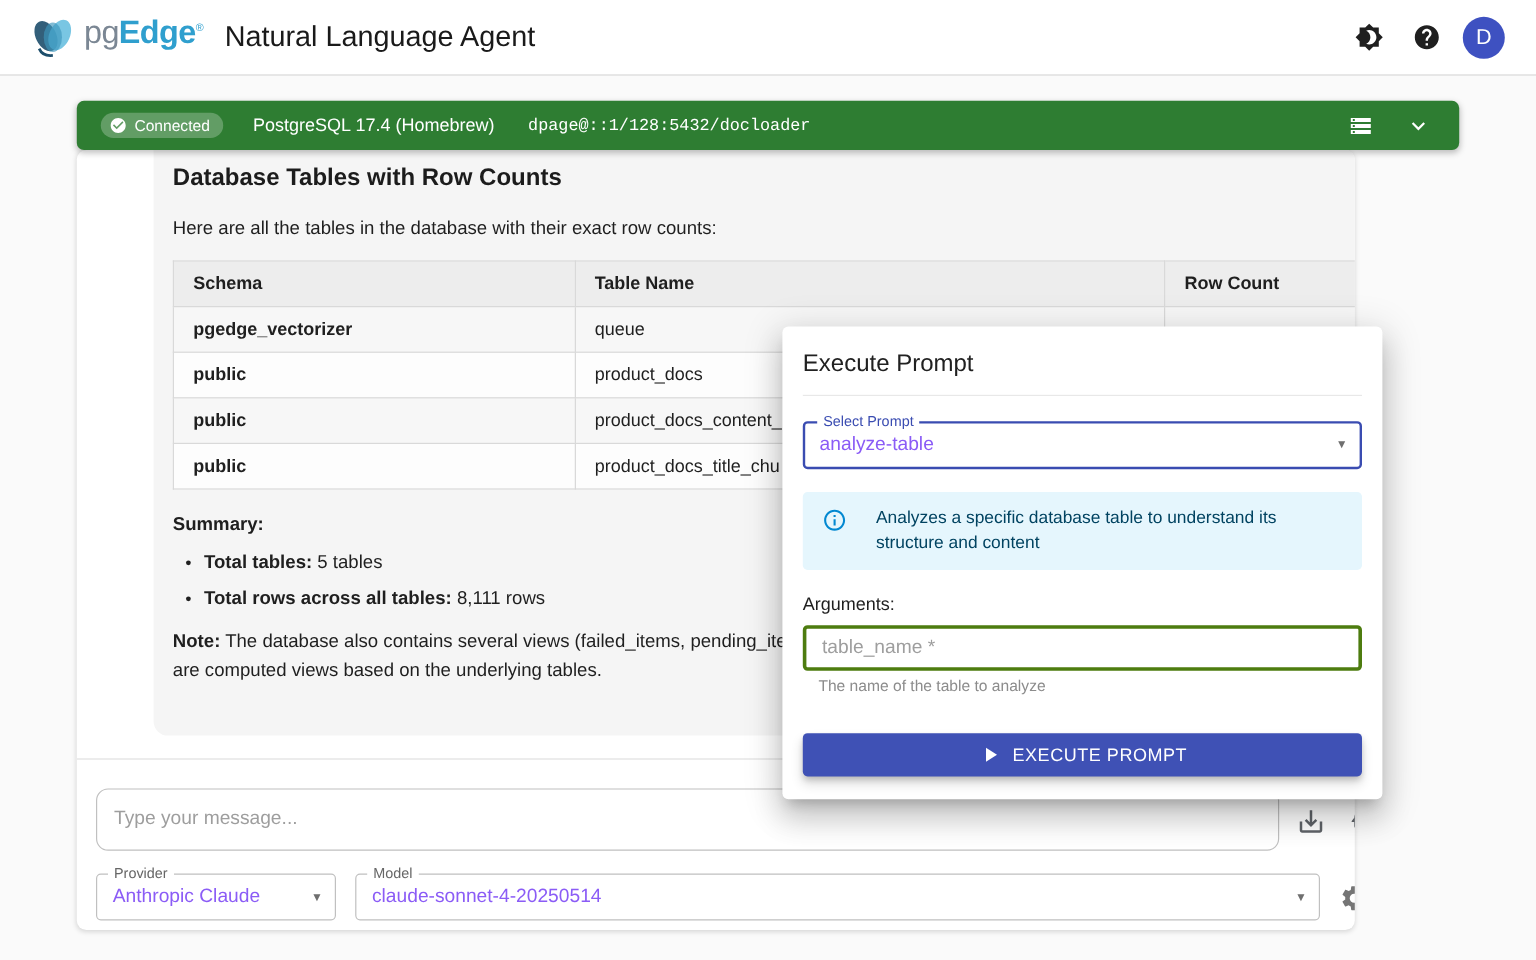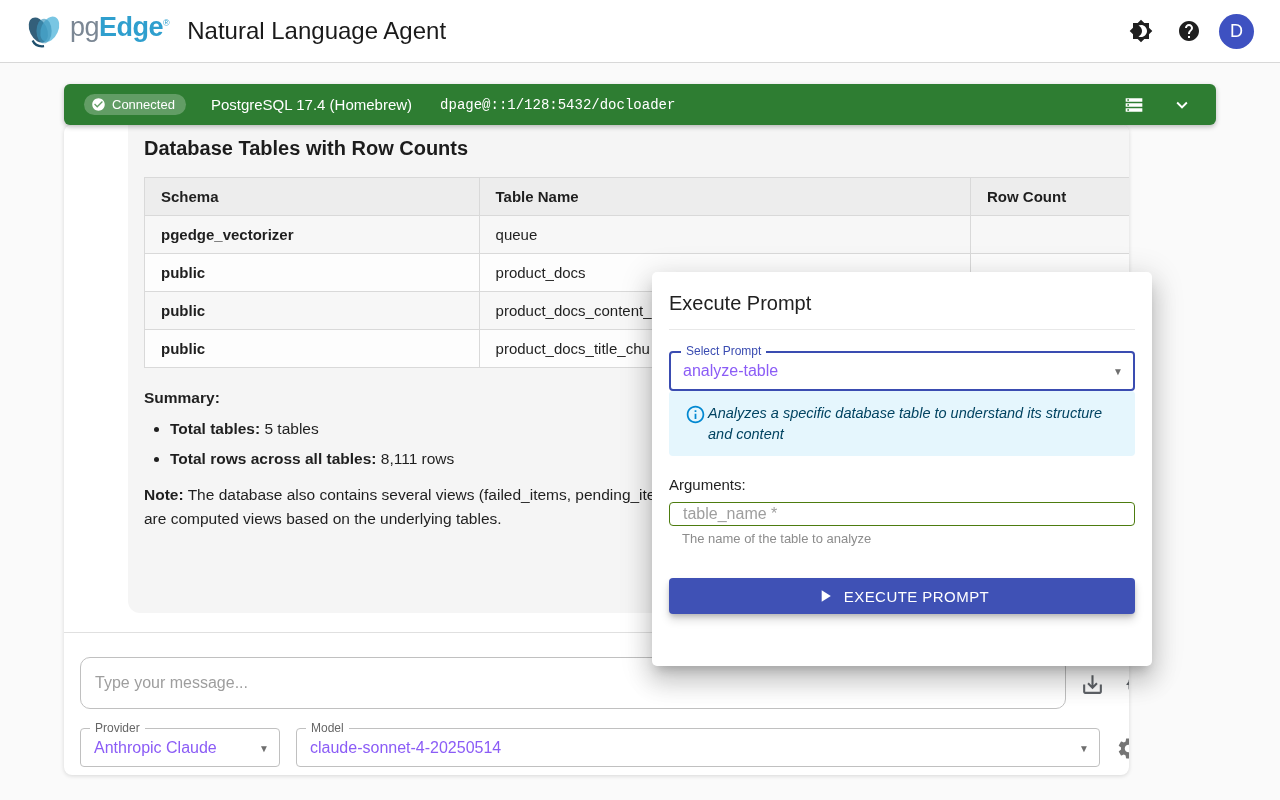--- a/index.html
+++ b/index.html
@@ -108,27 +108,27 @@
   }
   .modal-title { font-size:20px; font-weight:500; color:#212121; margin-top:20px; }
   .modal-divider { height:1px; background:#e8e8e8; margin-top:14px; }
   .prompt-select {
     position:relative; margin-top:21px; height:40px;
     border:2px solid #3a4cb1; border-radius:4px; cursor:pointer; background:#fff;
   }
   .prompt-select .select-label { color:#3a4cb1; top:-9px; left:10px; }
   .prompt-select .select-value { line-height:36px; padding-left:12px; }
   .info-alert {
-    background:#e5f6fd; border-radius:4px;
-    padding:12px 16px; display:flex; gap:2px; align-items:flex-start;font-style:italic;
+    margin-top:19px; background:#e5f6fd; border-radius:4px;
+    padding:12px 16px; display:flex; gap:24px; align-items:flex-start;
   }
   .info-text { font-size:14.5px; color:#014361; line-height:20.5px; max-width:396px; }
   .arguments-label { font-size:15px; color:#1f1f1f; margin-top:20px; }
   .arg-input {
-    margin-top:9px; width:100%; height:24px; border:1px solid #4d7c0f;
+    margin-top:9px; width:100%; height:38px; border:3px solid #4d7c0f;
     border-radius:4px; padding:0 13px; font-size:16px; outline:none;
     font-family:"Liberation Sans", sans-serif;
   }
   .arg-helper { margin:5px 0 0 13px; font-size:13px; color:#8c8c8c; }
   .execute-btn {
     margin-top:32px; width:100%; height:36px; background:#3f51b5; color:#fff;
     border:none; border-radius:4px; font-size:15px; font-weight:500;
     letter-spacing:0.45px; text-transform:uppercase; cursor:pointer;
     display:flex; align-items:center; justify-content:center; gap:9px;
     box-shadow:0 3px 5px -1px rgba(0,0,0,.2), 0 6px 10px 0 rgba(0,0,0,.14);
@@ -184,20 +184,21 @@
           <path d="M16.59 8.59L12 13.17 7.41 8.59 6 10l6 6 6-6z"></path>
         </svg>
     </button>
   </div>
 </div>
 
 <div class="chat-card">
 
   <div class="msg-bubble">
     <h2 class="msg-heading">Database Tables with Row Counts</h2>
+    <p class="msg-intro">Here are all the tables in the database with their exact row counts:</p>
 
     <table class="db-table">
       <thead>
         <tr>
           <th class="col-schema">Schema</th>
           <th class="col-table">Table Name</th>
           <th class="col-count">Row Count</th>
         </tr>
       </thead>
       <tbody>

